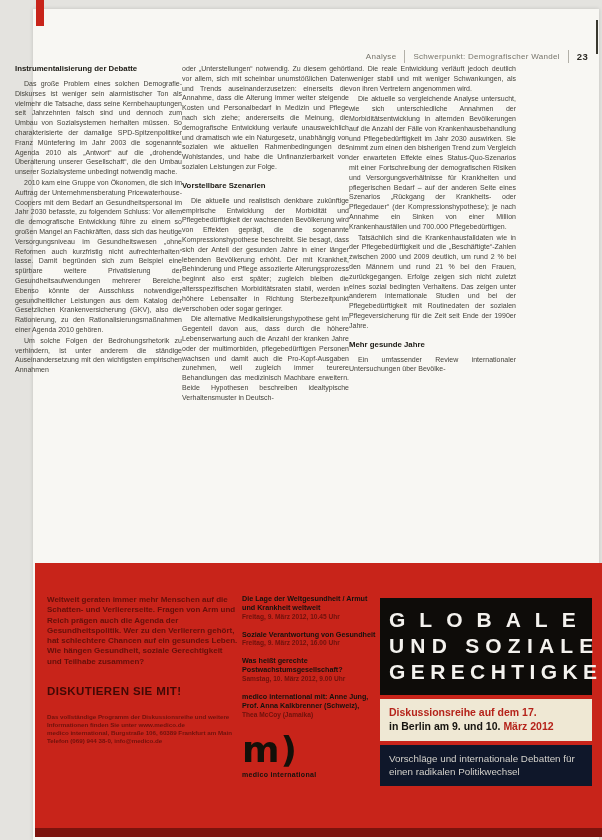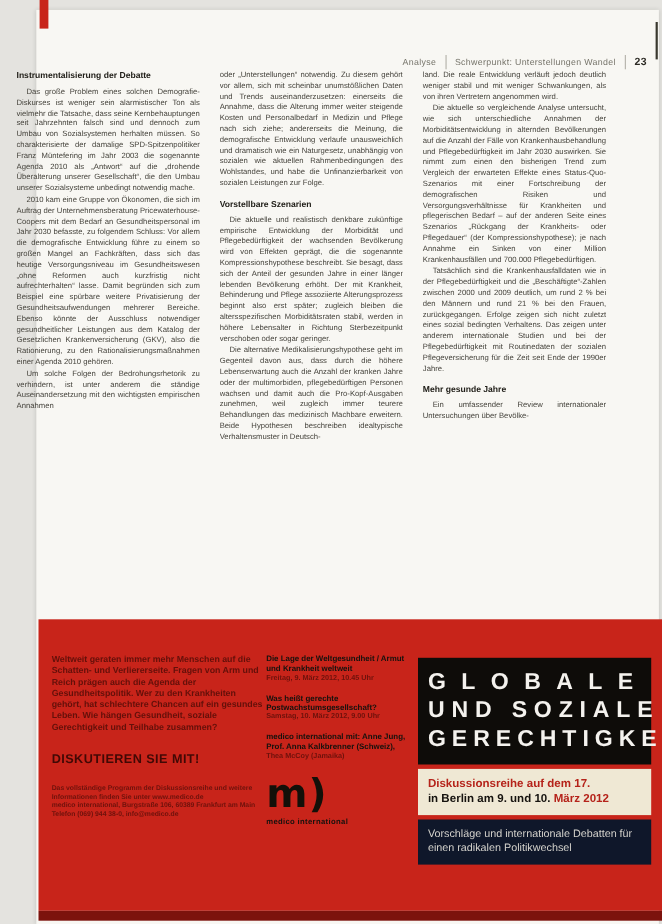--- a/index.html
+++ b/index.html
@@ -18,21 +18,21 @@
   .header{
     position:absolute;top:26px;right:14px;display:flex;align-items:center;gap:8px;
     font-size:8px;color:#76746a;letter-spacing:.3px;margin-top:24px;
   }
   .header .sep{width:1px;height:13px;background:#b2b0a8;}
   .header .pageno{font-size:9.5px;font-weight:bold;color:#2c2a24;}
   .edge-rule{position:absolute;top:20px;right:4px;width:2px;height:34px;background:#3a382f;}
   
   .columns{
     position:absolute;left:15px;top:64px;width:536px;height:480px;
-    display:flex;gap:18px;
+    display:flex;
   }
   .col{width:167px;height:100%;overflow:hidden;
     font-size:7px;line-height:9.8px;color:#45433c;text-align:justify;}
   .col h3{font-size:7.8px;line-height:10px;font-weight:bold;color:#22201a;margin:0 0 5px 0;text-align:left;}
   .col h3.mid{margin-top:9px;}
   .col p{margin:0 0 1px 0;text-indent:9px;}
   .col p.lead{text-indent:0;}
   
   .ad{
     position:absolute;left:35px;top:563px;width:567px;height:265px;
@@ -66,21 +66,21 @@
 </style>
 </head>
 <body>
 
 <div class="page"></div>
 <div class="corner-tab"></div>
 
 <div class="header">
   <span>Analyse</span>
   <span class="sep"></span>
-  <span>Schwerpunkt: Unterstellungen Wandel</span>
+  <span>Schwerpunkt: Demografischer Wandel</span>
   <span class="sep"></span>
   <span class="pageno">23</span>
 </div>
 <div class="edge-rule"></div>
 
 <div class="columns">
   <div class="col">
     <h3>Instrumentalisierung der Debatte</h3>
     <p>Das große Problem eines solchen Demografie-Diskurses ist weniger sein alarmistischer Ton als vielmehr die Tatsache, dass seine Kernbehauptungen seit Jahrzehnten falsch sind und dennoch zum Umbau von Sozialsystemen herhalten müssen. So charakterisierte der damalige SPD-Spitzenpolitiker Franz Müntefering im Jahr 2003 die sogenannte Agenda 2010 als „Antwort“ auf die „drohende Überalterung unserer Gesellschaft“, die den Umbau unserer Sozialsysteme unbedingt notwendig mache.</p>
     <p>2010 kam eine Gruppe von Ökonomen, die sich im Auftrag der Unternehmensberatung Pricewaterhouse-Coopers mit dem Bedarf an Gesundheitspersonal im Jahr 2030 befasste, zu folgendem Schluss: Vor allem die demografische Entwicklung führe zu einem so großen Mangel an Fachkräften, dass sich das heutige Versorgungsniveau im Gesundheitswesen „ohne Reformen auch kurzfristig nicht aufrechterhalten“ lasse. Damit begründen sich zum Beispiel eine spürbare weitere Privatisierung der Gesundheitsaufwendungen mehrerer Bereiche. Ebenso könnte der Ausschluss notwendiger gesundheitlicher Leistungen aus dem Katalog der Gesetzlichen Krankenversicherung (GKV), also die Rationierung, zu den Rationalisierungsmaßnahmen einer Agenda 2010 gehören.</p>
@@ -96,33 +96,37 @@
     <p class="lead">land. Die reale Entwicklung verläuft jedoch deutlich weniger stabil und mit weniger Schwankungen, als von ihren Vertretern angenommen wird.</p>
     <p>Die aktuelle so vergleichende Analyse untersucht, wie sich unterschiedliche Annahmen der Morbiditätsentwicklung in alternden Bevölkerungen auf die Anzahl der Fälle von Krankenhausbehandlung und Pflegebedürftigkeit im Jahr 2030 auswirken. Sie nimmt zum einen den bisherigen Trend zum Vergleich der erwarteten Effekte eines Status-Quo-Szenarios mit einer Fortschreibung der demografischen Risiken und Versorgungsverhältnisse für Krankheiten und pflegerischen Bedarf – auf der anderen Seite eines Szenarios „Rückgang der Krankheits- oder Pflegedauer“ (der Kompressionshypothese); je nach Annahme ein Sinken von einer Million Krankenhausfällen und 700.000 Pflegebedürftigen.</p>
     <p>Tatsächlich sind die Krankenhausfalldaten wie in der Pflegebedürftigkeit und die „Beschäftigte“-Zahlen zwischen 2000 und 2009 deutlich, um rund 2 % bei den Männern und rund 21 % bei den Frauen, zurückgegangen. Erfolge zeigen sich nicht zuletzt eines sozial bedingten Verhaltens. Das zeigen unter anderem internationale Studien und bei der Pflegebedürftigkeit mit Routinedaten der sozialen Pflegeversicherung für die Zeit seit Ende der 1990er Jahre.</p>
     <h3 class="mid">Mehr gesunde Jahre</h3>
     <p>Ein umfassender Review internationaler Untersuchungen über Bevölke-</p>
   </div>
 </div>
 
 <div class="ad">
   <div class="ad-left">
-    <div class="ad-intro">Weltweit geraten immer mehr Menschen auf die Schatten- und Verliererseite. Fragen von Arm und Reich prägen auch die Agenda der Gesundheitspolitik. Wer zu den Krankheiten gehört, hat schlechtere Chancen auf ein gesundes Leben. Wie hängen Gesundheit, soziale Gerechtigkeit und Teilhabe zusammen?</div>
+    <div class="ad-intro">Weltweit geraten immer mehr Menschen auf die Schatten- und Verliererseite. Fragen von Arm und Reich prägen auch die Agenda der Gesundheitspolitik. Wer zu den Verlierern gehört, hat schlechtere Chancen auf ein gesundes Leben. Wie hängen Gesundheit, soziale Gerechtigkeit und Teilhabe zusammen?</div>
     <div class="ad-cta">DISKUTIEREN SIE MIT!</div>
     <div class="ad-contact">
       <div>Das vollständige Programm der Diskussionsreihe und weitere Informationen finden Sie unter www.medico.de</div>
       <div>medico international, Burgstraße 106, 60389 Frankfurt am Main</div>
       <div>Telefon (069) 944 38-0, info@medico.de</div>
     </div>
   </div>
 
   <div class="ad-mid">
     <div class="prog-item">
       <div class="prog-title">Die Lage der Weltgesundheit / Armut und Krankheit weltweit</div>
       <div class="prog-detail">Freitag, 9. März 2012, 10.45 Uhr</div>
+    </div>
+    <div class="prog-item">
+      <div class="prog-title">Soziale Verantwortung von Gesundheit</div>
+      <div class="prog-detail">Freitag, 9. März 2012, 16.00 Uhr</div>
     </div>
     <div class="prog-item">
       <div class="prog-title">Was heißt gerechte Postwachstumsgesellschaft?</div>
       <div class="prog-detail">Samstag, 10. März 2012, 9.00 Uhr</div>
     </div>
     <div class="prog-item">
       <div class="prog-title">medico international mit: Anne Jung, Prof. Anna Kalkbrenner (Schweiz),</div>
       <div class="prog-detail">Thea McCoy (Jamaika)</div>
     </div>
     <div class="logo">

